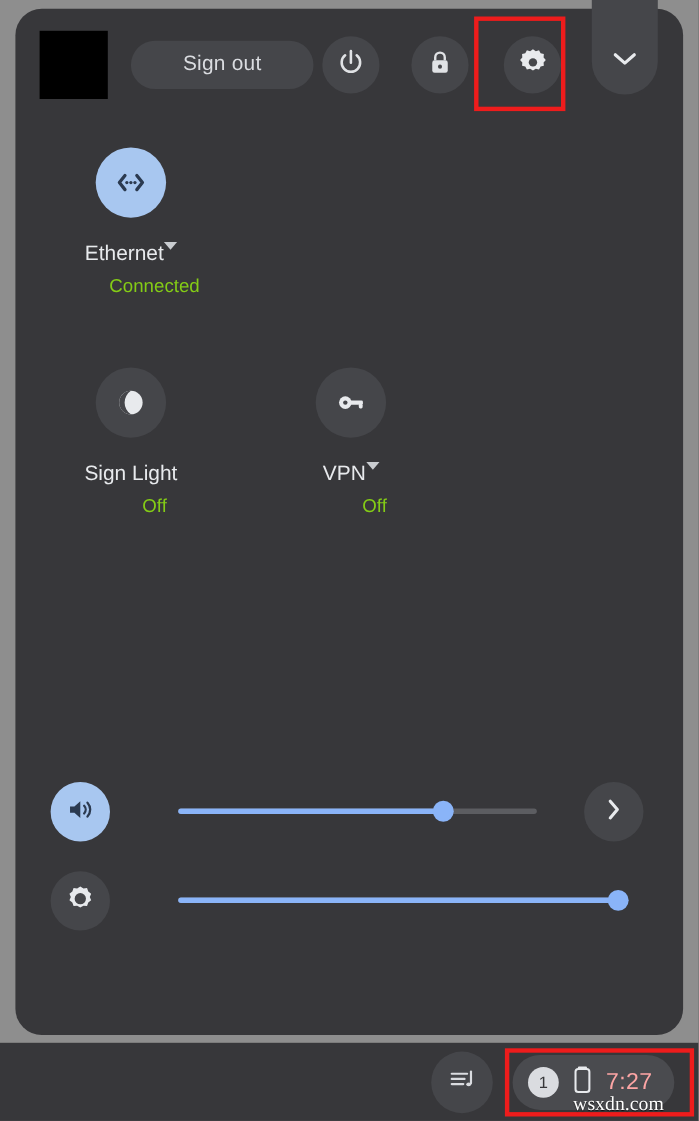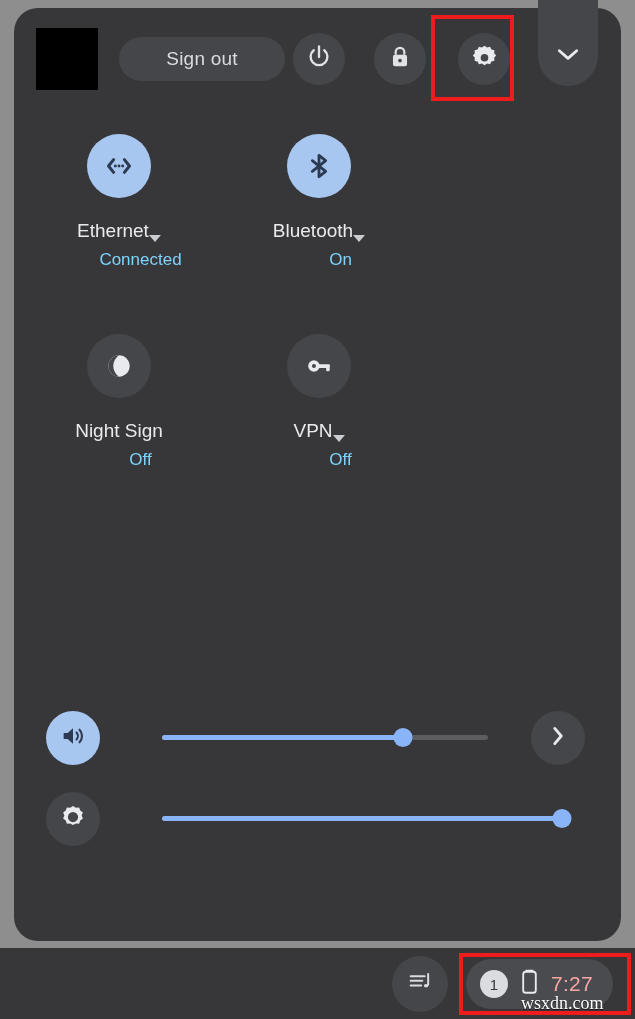--- a/index.html
+++ b/index.html
@@ -149,28 +149,28 @@
     margin-top: 16px;
   }
   .tile-icon.on {
     background: #a8c7f0;
   }
   .tile-label {
     margin-top: 22px;
     font-size: 19px;
     color: #e8eaed;
     display: flex;
-    align-items: flex-end;
+    align-items: flex-start;
     gap: 0;
     white-space: nowrap;
   }
   .tile-sub {
     margin-top: 8px;
     font-size: 17px;
-    color: #7dd3fc;
+    color: #84cc16;
     white-space: nowrap;
     margin-left: 43px;
   }
   .caret {
     width: 0; height: 0;
     border-left: 6px solid transparent;
     border-right: 6px solid transparent;
     border-top: 7px solid #c9ccd0;
     display: inline-block;
   }
@@ -351,46 +351,34 @@
             <circle cx="14.6" cy="12" r="1.05" fill="#2b3a50" stroke="none"></circle>
           </svg>
         </div>
         <div class="tile-label">
           <span>Ethernet</span>
           <i class="caret"></i>
         </div>
         <div class="tile-sub">Connected</div>
       </div>
 
-      <div class="tile">
-        <div class="tile-icon on">
-          <svg width="32" height="32" viewBox="0 0 24 24" fill="none" stroke="#2b3a50" stroke-width="2.1" stroke-linecap="round" stroke-linejoin="round">
-            <path d="M7 8 L17 16 L12 20 V4 L17 8 L7 16"></path>
-          </svg>
-        </div>
-        <div class="tile-label">
-          <span>Bluetooth</span>
-          <i class="caret"></i>
-        </div>
-        <div class="tile-sub">On</div>
-      </div>
 
     </div>
 
     <div class="tile-row">
 
       <div class="tile">
         <div class="tile-icon">
           <svg width="32" height="32" viewBox="0 0 24 24">
             <circle cx="12" cy="12" r="8" fill="#e8eaed"></circle>
             <path d="M12 4 a8 8 0 0 0 0 16 a9.6 9.6 0 0 1 0-16z" fill="#45464a"></path>
           </svg>
         </div>
         <div class="tile-label">
-          <span>Night Sign</span>
+          <span>Sign Light</span>
         </div>
         <div class="tile-sub">Off</div>
       </div>
 
       <div class="tile">
         <div class="tile-icon">
           <svg width="32" height="32" viewBox="0 0 24 24" fill="#e8eaed">
             <circle cx="8.2" cy="12" r="4.3"></circle>
             <circle cx="8.2" cy="12" r="1.5" fill="#45464a"></circle>
             <rect x="11" y="10.6" width="9.2" height="2.9" rx="1"></rect>

